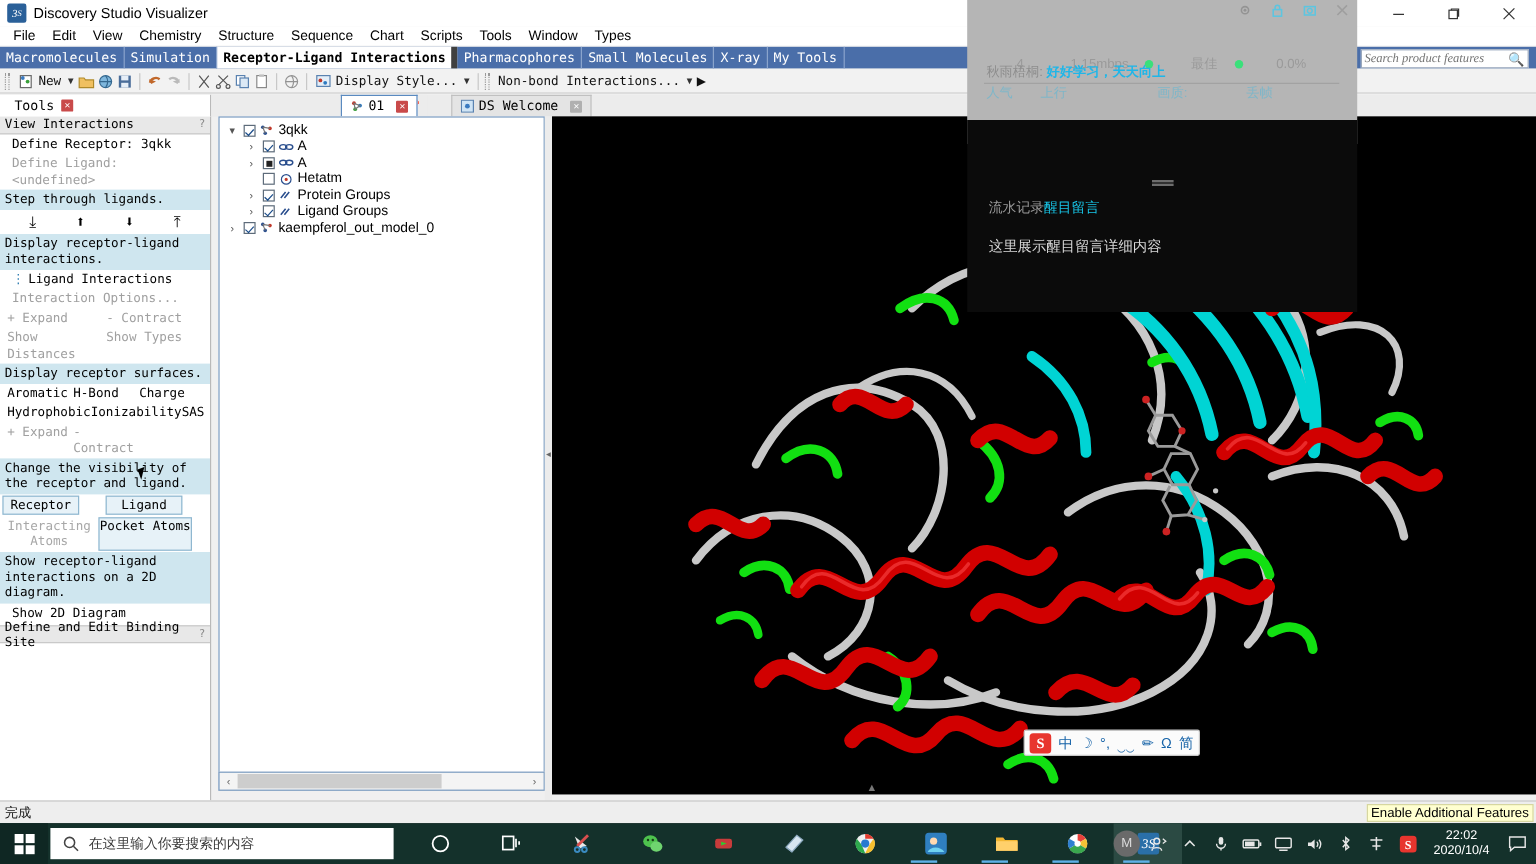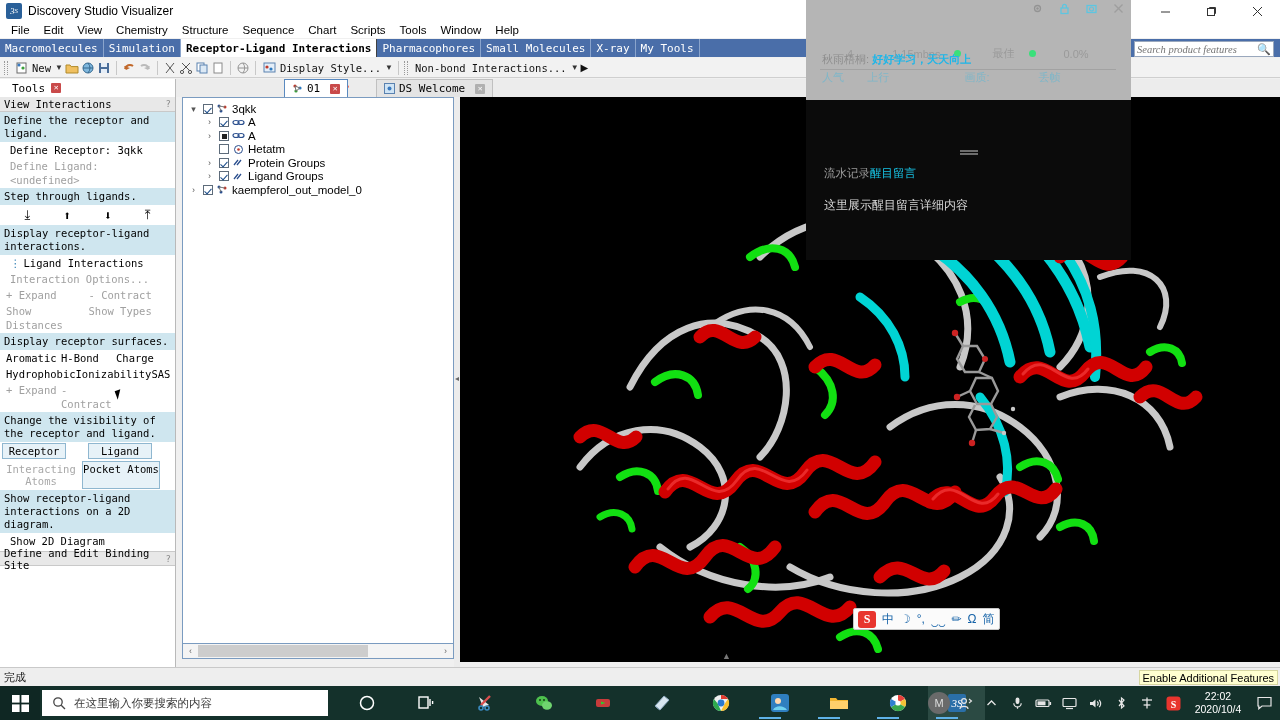--- a/index.html
+++ b/index.html
@@ -55,21 +55,21 @@
   }
   .rtab {
     font-family: "DejaVu Sans Mono", monospace;
     font-size: 11px; color: #ffffff; padding: 0 5px;
     display: flex; align-items: center;
     border-right: 1px solid #8aa4cc;
     white-space: nowrap;
   }
   .rtab.active {
     background: #ffffff; color: #000; font-weight: bold;
-    border-right: 1px solid #404040;
+    border-right: 5px solid #404040;
   }
   .ribbon-fill { flex: 1; }
   .ribbon-search {
     position: absolute; right: 6px; top: 41px; width: 140px; height: 16px;
     background: #fff; border: 1px solid #9aa8bd; display: flex;
     align-items: center; padding: 0 2px; z-index: 5;
   }
   .ribbon-search input {
     border: none; outline: none; flex: 1; width: 100%;
     font-family: "Liberation Serif", serif; font-style: italic;
@@ -389,21 +389,21 @@
       <div class="menu-item">File</div>
       <div class="menu-item">Edit</div>
       <div class="menu-item">View</div>
       <div class="menu-item">Chemistry</div>
       <div class="menu-item">Structure</div>
       <div class="menu-item">Sequence</div>
       <div class="menu-item">Chart</div>
       <div class="menu-item">Scripts</div>
       <div class="menu-item">Tools</div>
       <div class="menu-item">Window</div>
-      <div class="menu-item">Help</div>
+      <div class="menu-item">Types</div>
     </div>
 
     <div class="ribbon-tabs">
       <div class="rtab">Macromolecules</div>
       <div class="rtab">Simulation</div>
       <div class="rtab active">Receptor-Ligand Interactions</div>
       <div class="rtab">Pharmacophores</div>
       <div class="rtab">Small Molecules</div>
       <div class="rtab">X-ray</div>
       <div class="rtab">My Tools</div>
@@ -515,21 +515,20 @@
         <span class="closebox">✕</span>
       </div>
     </div>
 
     <div class="toolspanel">
       <div class="tp-header">
         <span>View Interactions</span>
         <span class="tp-q">?</span>
       </div>
 
-      <div class="tp-band">Define the receptor and ligand.</div>
       <div class="tp-row">Define Receptor: 3qkk</div>
       <div class="tp-row dim">Define Ligand: &lt;undefined&gt;</div>
 
       <div class="tp-band">Step through ligands.</div>
       <div class="arrowrow">
         <span>⤓</span>
         <span>⬆</span>
         <span>⬇</span>
         <span>⤒</span>
       </div>

